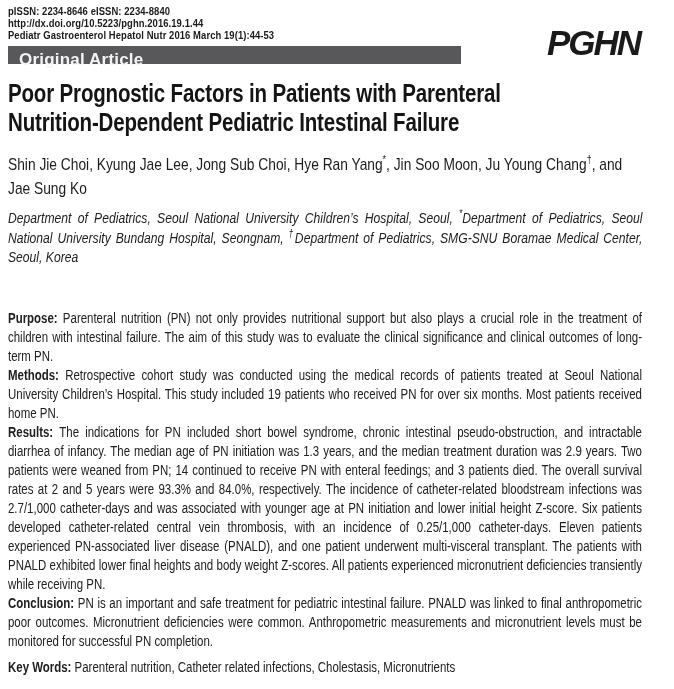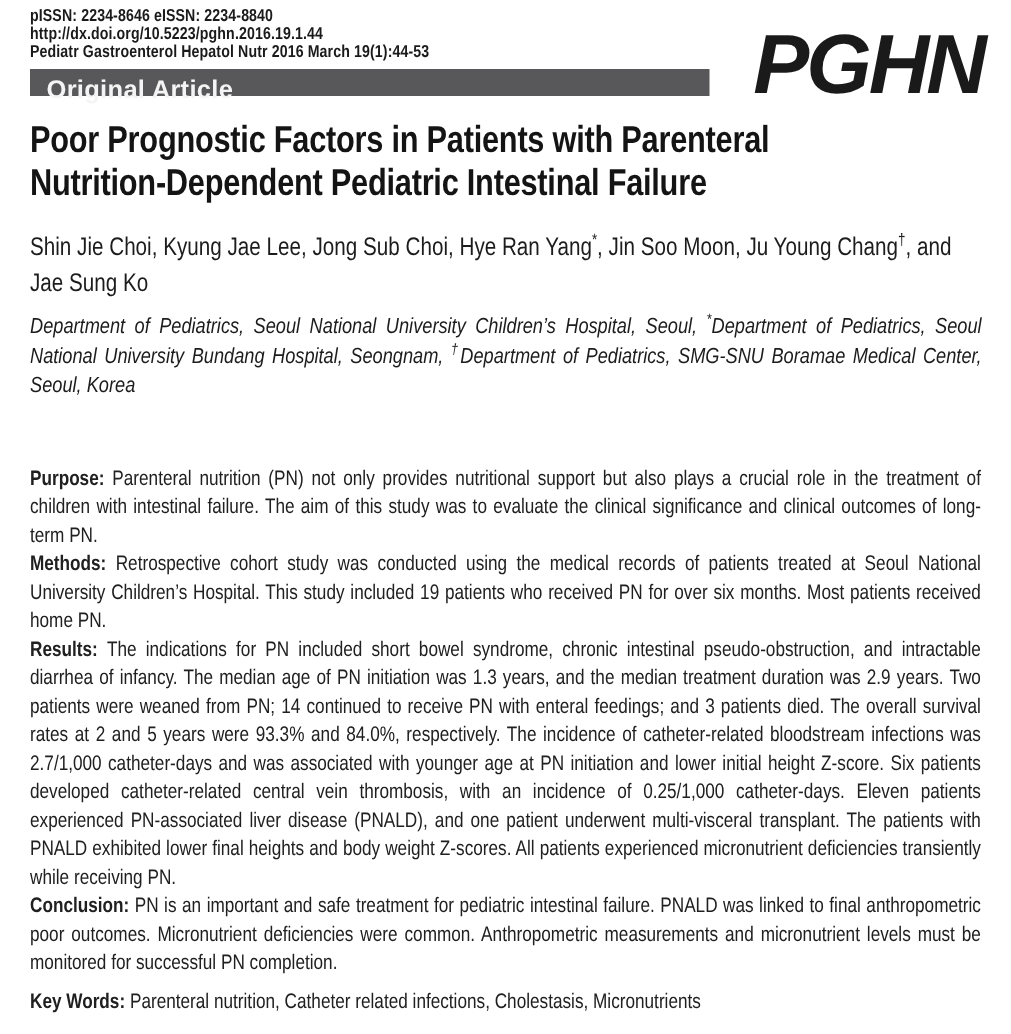--- a/index.html
+++ b/index.html
@@ -4,21 +4,21 @@
 <style>
   html,body{margin:0;padding:0;background:#ffffff;}
   .page{
     position:relative;
     width:674px;height:689px;
     background:#ffffff;
     overflow:hidden;
     font-family:"Liberation Sans", sans-serif;
     color:#1f1f1f;
     box-sizing:border-box;
-    padding:6px 0 0 20px;
+    padding:6px 0 0 8px;
   }
   
   .meta{
     font-size:11.5px;line-height:11.8px;color:#1a1a1a;
     transform:scaleX(0.82);transform-origin:0 0;
     white-space:nowrap;font-weight:bold;letter-spacing:0.1px;
   }
   
   .type-bar{
     margin-top:5px;
@@ -26,22 +26,22 @@
     background:#58585a;
     color:#f4f4f4;
     font-weight:bold;
     font-size:17px;line-height:27px;
     padding-left:11px;
     box-sizing:border-box;
     letter-spacing:0.2px;
   }
   .logo{
     position:absolute;
-    top:16px;right:18px;
-    font-size:56px;line-height:54px;
+    top:16px;right:34px;
+    font-size:35px;line-height:54px;
     font-weight:bold;font-style:italic;
     letter-spacing:-2px;
     color:#1a1a1a;
   }
   
   .title{
     margin-top:15px;
     width:700px;
     font-size:25px;line-height:29px;
     font-weight:bold;color:#141414;

